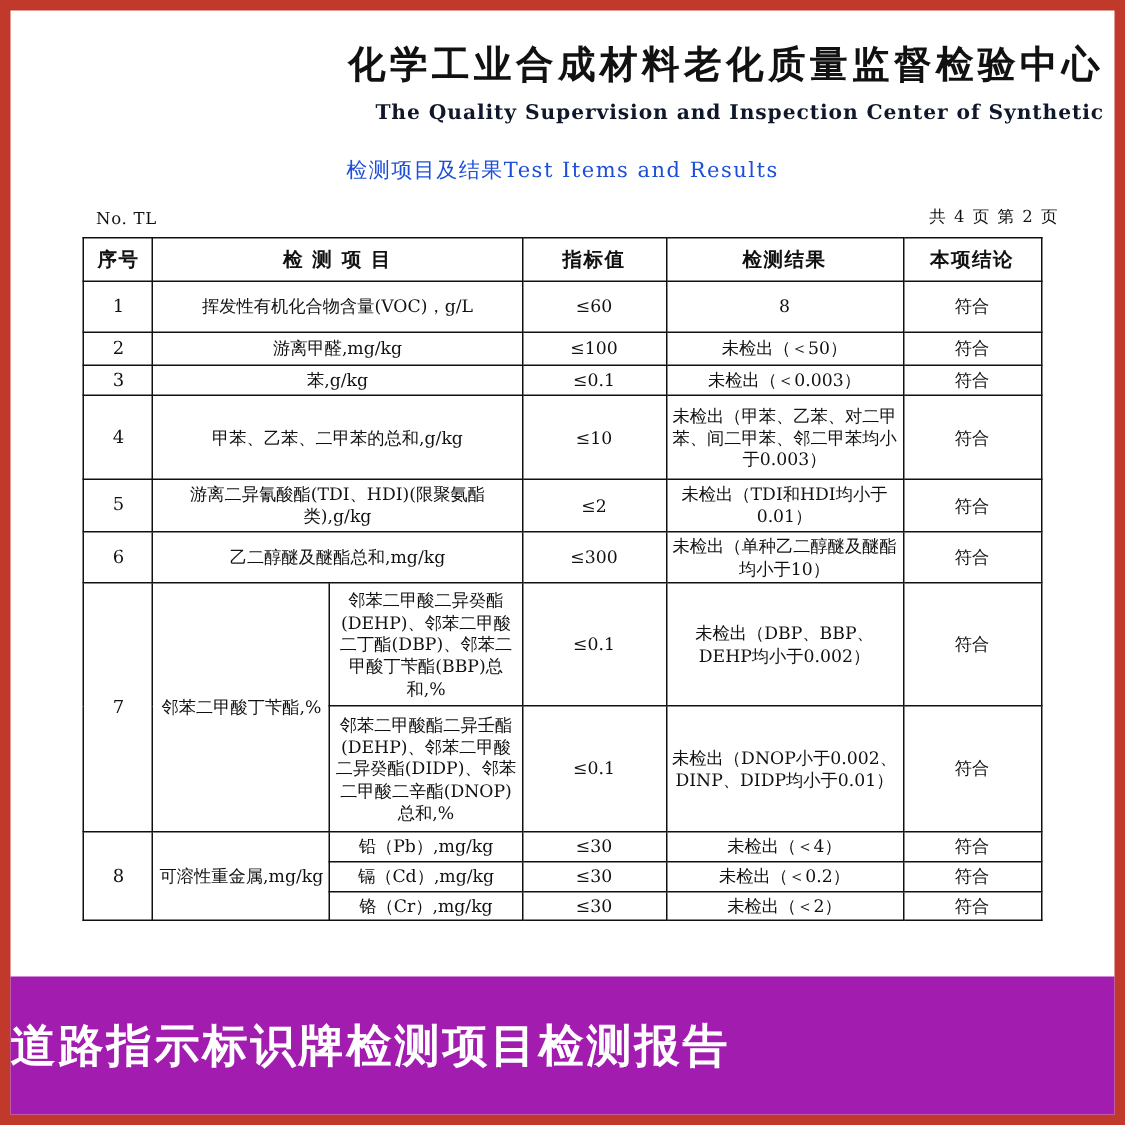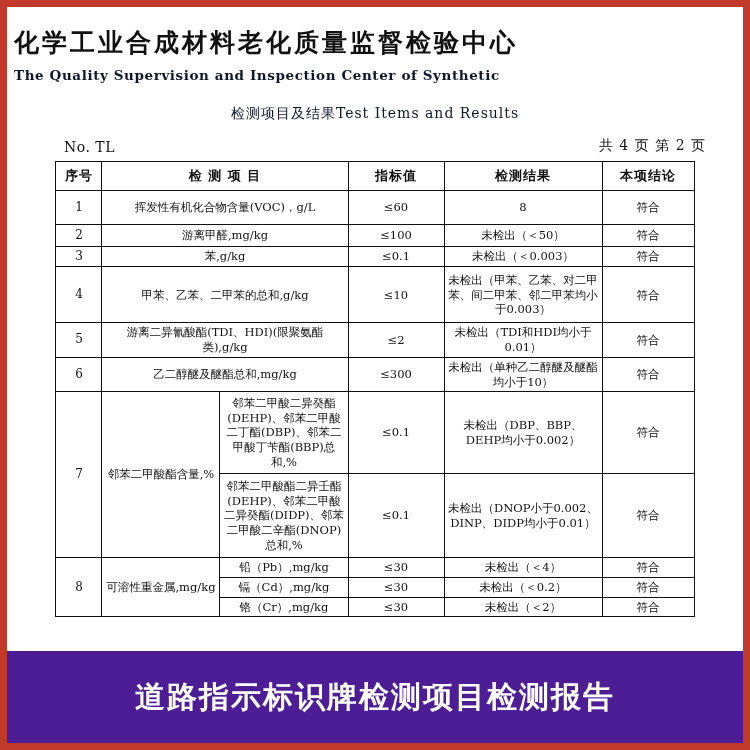--- a/index.html
+++ b/index.html
@@ -16,21 +16,21 @@
     box-sizing:border-box;
     background:#fff;
   }
   .sheet{
     position:absolute;
     left:7px;right:7px;top:7px;bottom:7px;
     background:#fff;
     overflow:hidden;
   }
   .hdr{
-    text-align:left;
+    text-align:right;
     padding-top:14px;
   }
   .hdr .cn-title{
     font-family:"DejaVu Serif", serif;
     font-size:25px;
     font-weight:bold;
     letter-spacing:3px;
     color:#111;
     line-height:1.2;
   }
@@ -40,30 +40,30 @@
     font-weight:bold;
     letter-spacing:0.6px;
     color:#0f172a;
     margin-top:9px;
   }
   .hdr .en2{margin-top:7px;}
   .subttl{
     text-align:center;
     font-family:"DejaVu Serif", serif;
     font-size:14px;
-    color:#0f172a;
+    color:#1d4ed8;
     margin-top:22px;
     letter-spacing:1px;
   }
   .meta{
     display:flex;
     justify-content:space-between;
     align-items:flex-end;
     font-family:"DejaVu Serif", serif;
-    font-size:14px;
+    font-size:11px;
     color:#111;
     margin:14px 30px 0 50px;
   }
   .meta .no{letter-spacing:0.5px;}
   .meta .pages{letter-spacing:1px;margin-left:32px;}
   table{
     border-collapse:collapse;
     margin:6px auto 0 auto;
     width:550px;
     table-layout:fixed;
@@ -91,24 +91,24 @@
   .c1{width:46px;}
   .c2{width:118px;}
   .c3{width:128px;}
   .c4{width:96px;}
   .c5{width:158px;}
   .c6{width:92px;}
   .banner{
     position:absolute;
     left:0;right:0;bottom:0;
     height:92px;
-    background:#4c1d95;
+    background:#a21caf;
     display:flex;
     align-items:center;
-    justify-content:center;
+    justify-content:flex-start;
   }
   .banner span{
     font-family:"DejaVu Sans", sans-serif;
     font-size:30px;
     font-weight:bold;
     color:#ffffff;
     letter-spacing:2px;
     white-space:nowrap;
   }
 </style>
@@ -187,21 +187,21 @@
         <tr style="height:32px;">
           <td class="num">6</td>
           <td colspan="2">乙二醇醚及醚酯总和,mg/kg</td>
           <td>≤300</td>
           <td>未检出（单种乙二醇醚及醚酯均小于10）</td>
           <td>符合</td>
         </tr>
 
         <tr style="height:82px;">
           <td class="num" rowspan="2">7</td>
-          <td rowspan="2">邻苯二甲酸酯含量,%</td>
+          <td rowspan="2">邻苯二甲酸丁苄酯,%</td>
           <td>邻苯二甲酸二异癸酯(DEHP)、邻苯二甲酸二丁酯(DBP)、邻苯二甲酸丁苄酯(BBP)总和,%</td>
           <td>≤0.1</td>
           <td>未检出（DBP、BBP、DEHP均小于0.002）</td>
           <td>符合</td>
         </tr>
         <tr style="height:84px;">
           <td>邻苯二甲酸酯二异壬酯(DEHP)、邻苯二甲酸二异癸酯(DIDP)、邻苯二甲酸二辛酯(DNOP)总和,%</td>
           <td>≤0.1</td>
           <td>未检出（DNOP小于0.002、DINP、DIDP均小于0.01）</td>
           <td>符合</td>

